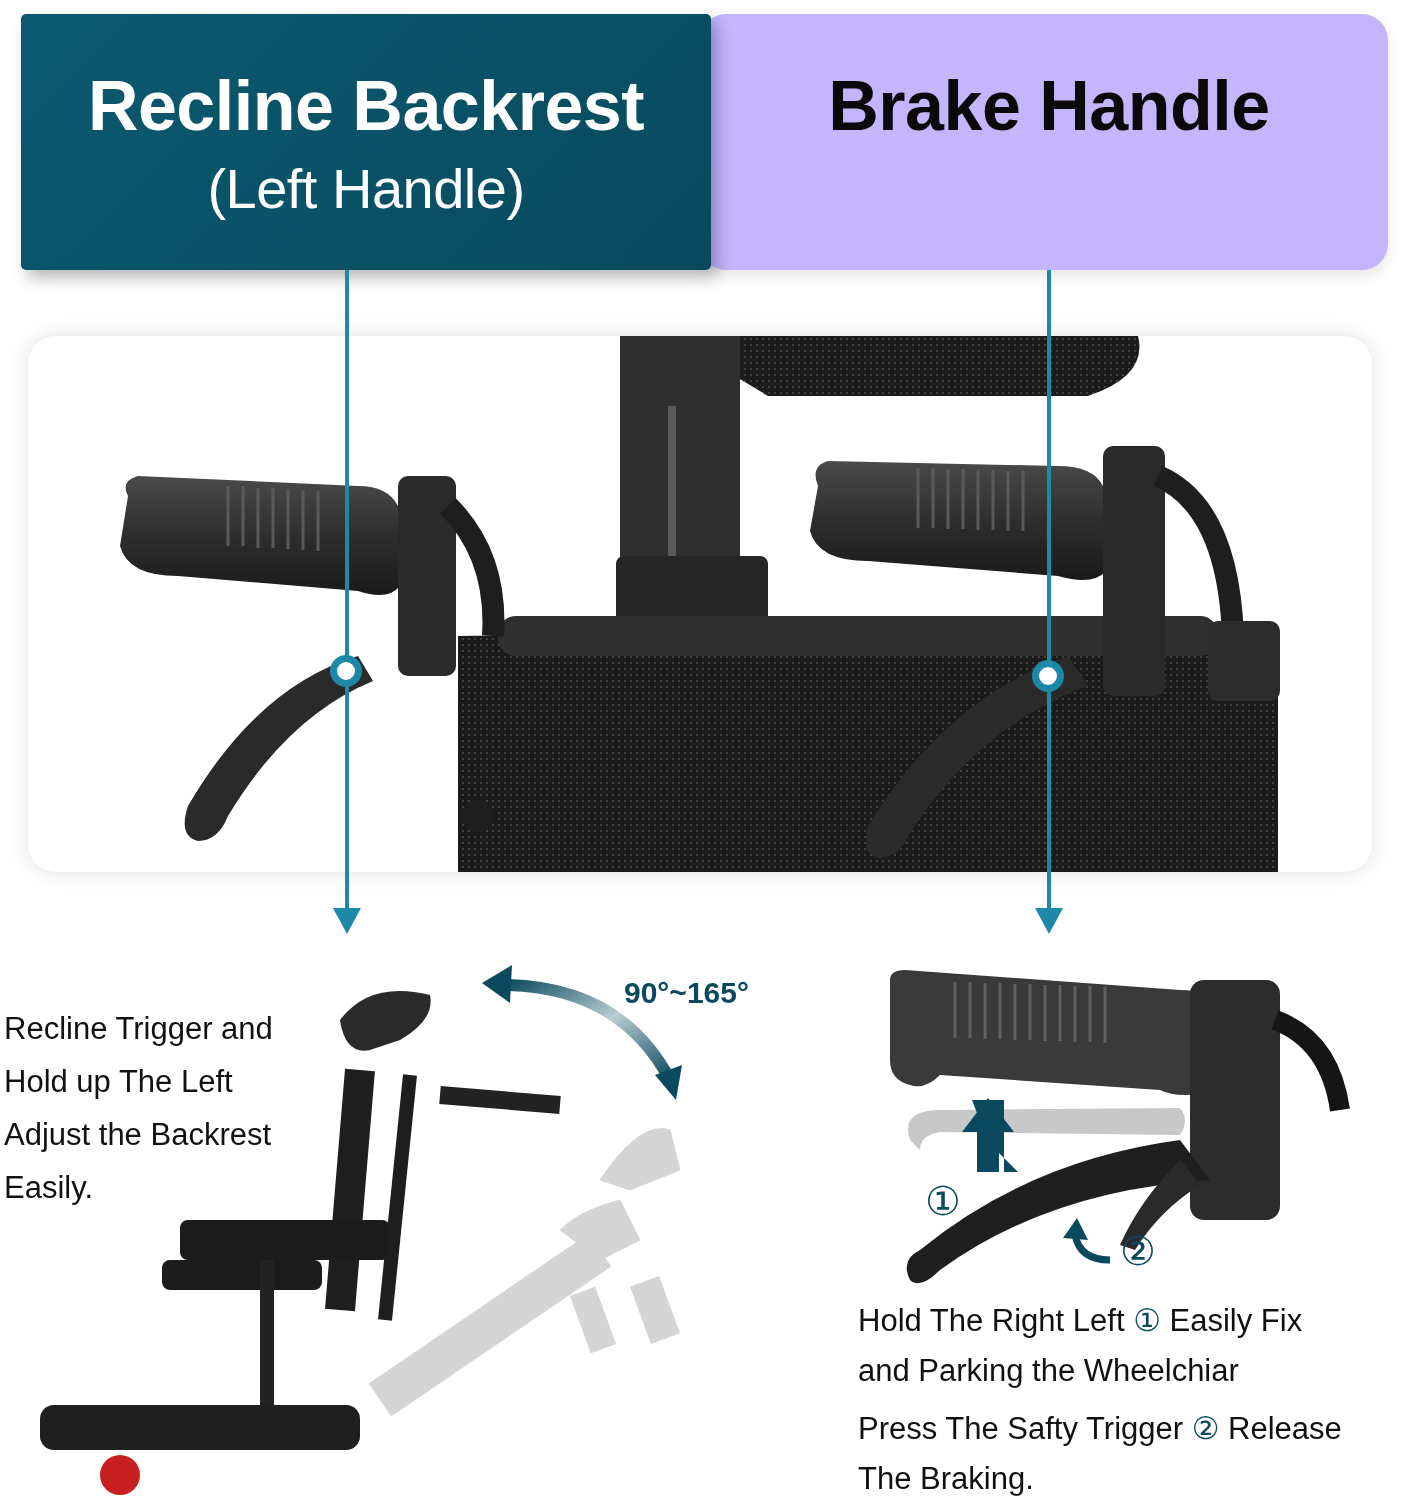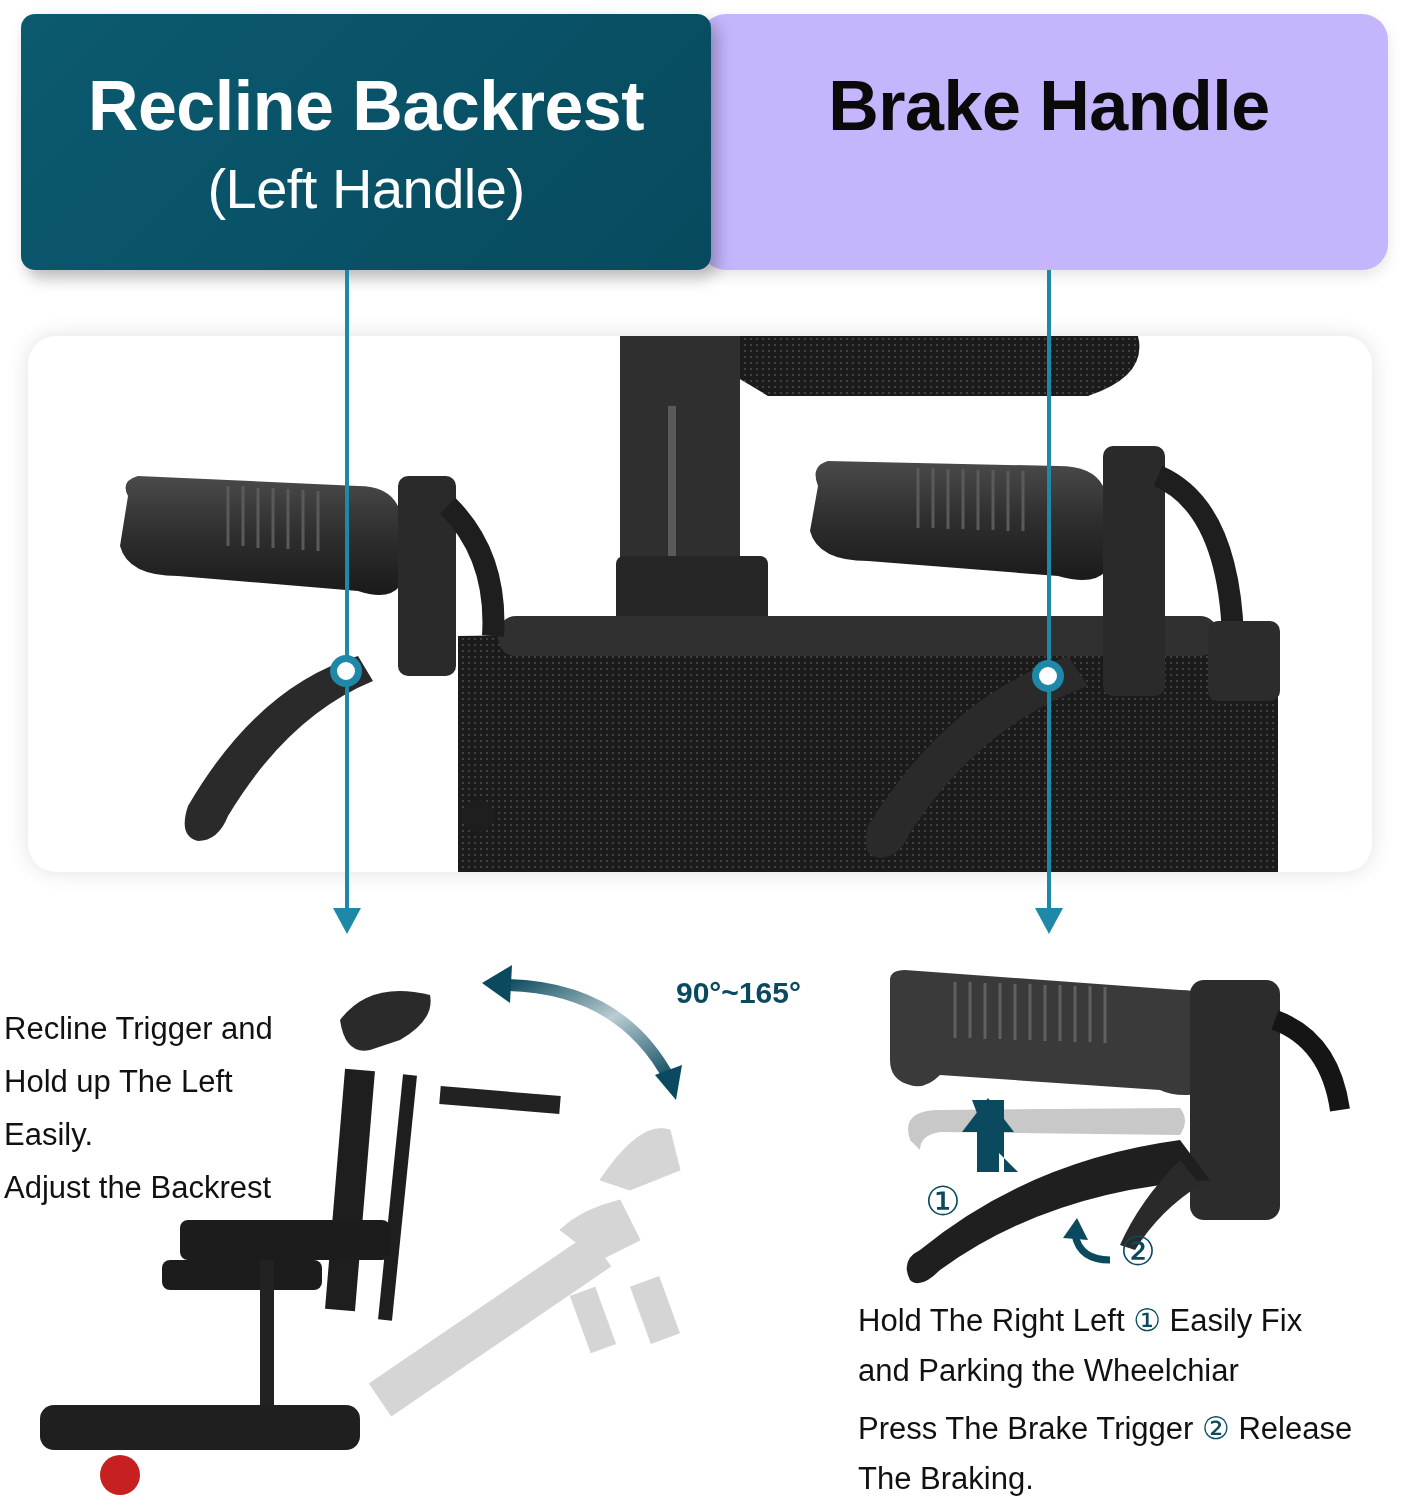--- a/index.html
+++ b/index.html
@@ -12,21 +12,21 @@
 
   
   .card-right {
     left: 700px; top: 14px; width: 688px; height: 256px;
     background: #c4b5fd; border-radius: 26px;
     box-shadow: 0 6px 14px rgba(0,0,0,0.10);
   }
   .card-left {
     left: 21px; top: 14px; width: 690px; height: 256px;
     background: linear-gradient(135deg, #0b5a70 0%, #074a5e 100%);
-    border-radius: 14px;
+    border-radius: 5px;
     box-shadow: 6px 8px 16px rgba(0,0,0,0.28);
   }
   .card-title {
     position: absolute; left: 0; right: 0; text-align: center;
     font-weight: bold; font-size: 70px; letter-spacing: -0.5px;
   }
   .card-sub {
     position: absolute; left: 0; right: 0; text-align: center;
     font-size: 56px; letter-spacing: -0.5px;
   }
@@ -52,21 +52,21 @@
   .arrow-down {
     width: 0; height: 0;
     border-left: 14px solid transparent; border-right: 14px solid transparent;
     border-top: 26px solid #1e88a8;
   }
 
   .desc { color: #111; font-size: 31px; line-height: 53px; }
   .desc-right { color: #111; font-size: 31px; line-height: 50px; }
   .circ { color: #0b4a5e; }
   .angle {
-    left: 676px; top: 976px; font-size: 30px; font-weight: bold; color: #0b4a5e;
+    left: 624px; top: 976px; font-size: 30px; font-weight: bold; color: #0b4a5e;
   }
 </style>
 </head>
 <body>
 
 <div class="abs card-right">
   <div class="card-title">Brake Handle</div>
 </div>
 <div class="abs card-left">
   <div class="card-title">Recline Backrest</div>
@@ -135,22 +135,22 @@
 <div class="abs dot" style="left:330px; top:655px;"></div>
 <div class="abs arrow-down" style="left:333px; top:908px;"></div>
 
 <div class="abs vline" style="left:1047px; top:270px; height:640px;"></div>
 <div class="abs dot" style="left:1032px; top:660px;"></div>
 <div class="abs arrow-down" style="left:1035px; top:908px;"></div>
 
 <div class="abs desc" style="left:4px; top:1002px; width:340px;">
   <div>Recline Trigger and</div>
   <div>Hold up The Left</div>
+  <div>Adjust the Backrest</div>
   <div>Easily.</div>
-  <div>Adjust the Backrest</div>
 </div>
 
 <svg class="abs" style="left:470px; top:955px;" width="230" height="150" viewBox="0 0 230 150">
   <defs>
     <linearGradient id="arcg" x1="0" y1="0" x2="1" y2="1">
       <stop offset="0" stop-color="#0b4a5e"></stop>
       <stop offset="0.5" stop-color="#b9cdd3"></stop>
       <stop offset="1" stop-color="#0b4a5e"></stop>
     </linearGradient>
   </defs>
@@ -219,16 +219,16 @@
   <text x="45" y="255" font-family="Liberation Serif, serif" font-size="40" fill="#0b4a5e">①</text>
   <text x="240" y="305" font-family="Liberation Serif, serif" font-size="40" fill="#0b4a5e">②</text>
 </svg>
 
 <div class="abs desc-right" style="left:858px; top:1296px; width:560px;">
   <div>
     <span>Hold The Right Left </span><span class="circ">①</span><span> Easily Fix</span>
   </div>
   <div>and Parking the Wheelchiar</div>
   <div style="margin-top:8px;">
-    <span>Press The Brake Trigger </span><span class="circ">②</span><span> Release</span>
+    <span>Press The Safty Trigger </span><span class="circ">②</span><span> Release</span>
   </div>
   <div>The Braking.</div>
 </div>
 
 </body></html>

